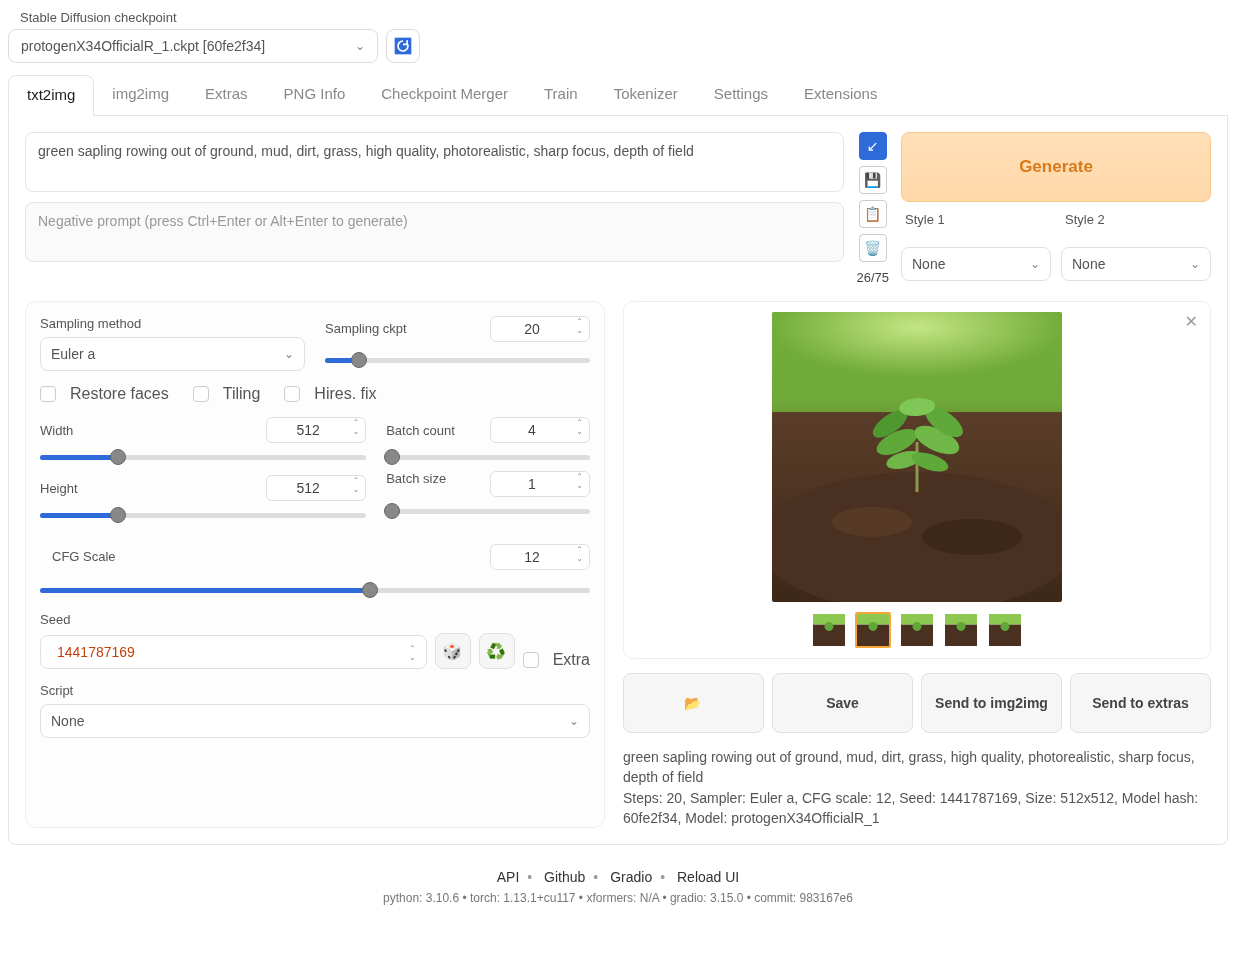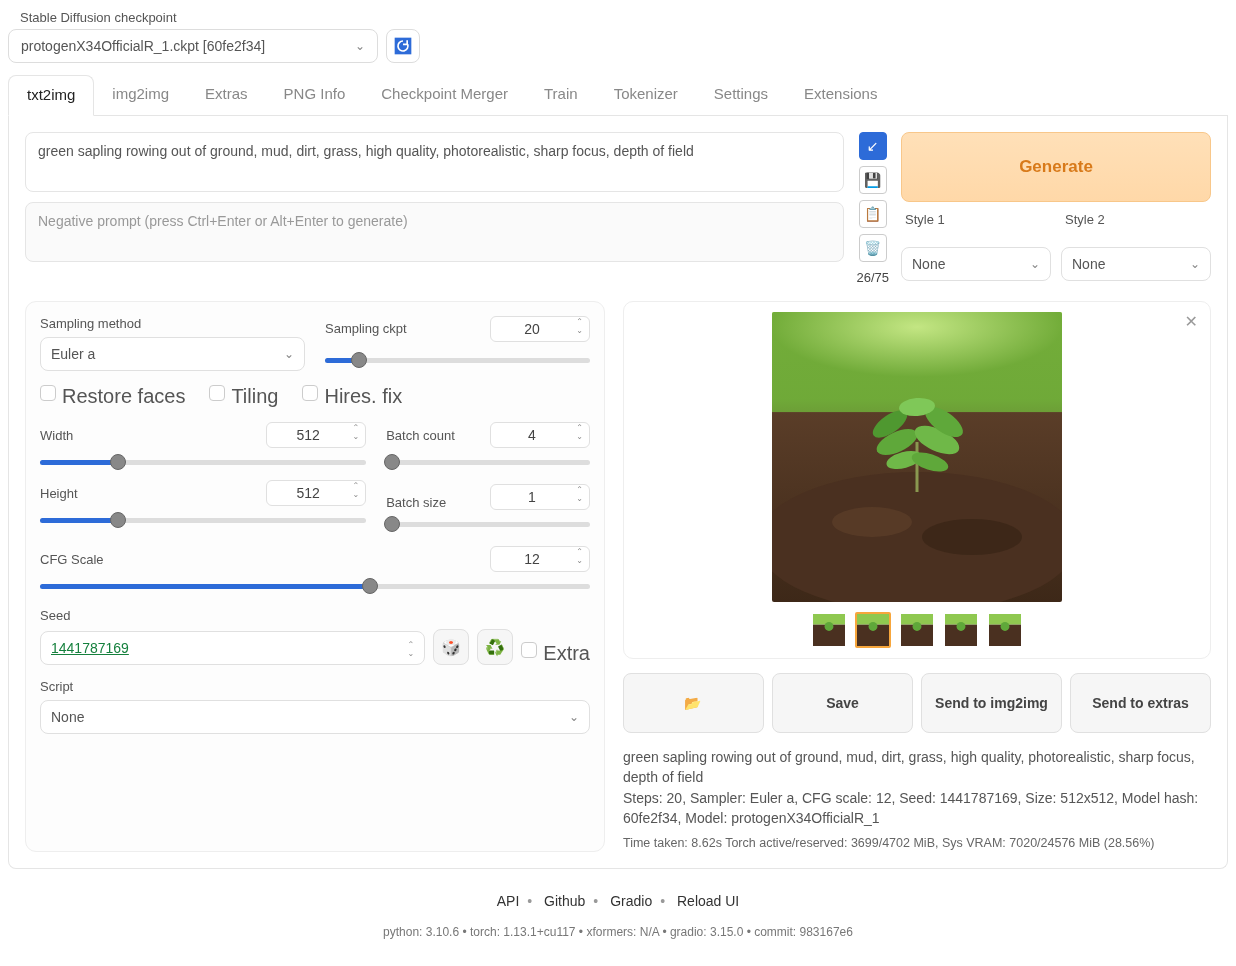--- a/index.html
+++ b/index.html
@@ -35,41 +35,41 @@
 .row { display: flex; gap: 20px; margin-bottom: 14px; }
 .field { flex: 1; }
 .field-label { font-size: 13px; color: #555; margin-bottom: 6px; }
 .numbox { border: 1px solid #e0e0e0; border-radius: 6px; padding: 4px 24px 4px 8px; text-align: center; font-size: 14px; color: #444; position: relative; width: 100px; background: #fff; }
 .numbox::after { content: "⌃\A⌄"; white-space: pre; position: absolute; right: 6px; top: 0; font-size: 8px; line-height: 9px; color: #888; }
 .slider { flex: 1; position: relative; height: 16px; }
 .track { position: absolute; top: 6px; left: 0; right: 0; height: 5px; background: #ddd; border-radius: 3px; }
 .fill { position: absolute; top: 6px; left: 0; height: 5px; background: #2d6bd8; border-radius: 3px; }
 .thumb { position: absolute; top: 0; width: 16px; height: 16px; background: #888; border: 1px solid #666; border-radius: 50%; margin-left: -8px; }
 .checkbox-row { display: flex; gap: 24px; margin-bottom: 14px; }
-.check { display: flex; gap: 6px; font-size: 20px; color: #555; }
+.check { display: flex; align-items: center; gap: 14px; font-size: 16px; color: #555; }
 .checkbox { width: 16px; height: 16px; border: 1px solid #ccc; border-radius: 4px; background: #fff; }
 .seed-row { display: flex; gap: 8px; align-items: flex-end; }
-.seed-input { flex: 1; border: 1px solid #e0e0e0; border-radius: 8px; padding: 8px 10px; color: #15803d; font-size: 14px; position: relative; background: #fff; text-decoration: underline; }
+.seed-input { flex: 1; border: 1px solid #e0e0e0; border-radius: 8px; padding: 8px 16px; color: #c2410c; font-size: 14px; position: relative; background: #fff; }
 .seed-input::after { content: "⌃\A⌄"; white-space: pre; position: absolute; right: 10px; top: 8px; font-size: 8px; line-height: 9px; color: #888; }
 .small-btn { width: 36px; height: 36px; border: 1px solid #e0e0e0; border-radius: 8px; background: #f6f6f6; display: flex; align-items: center; justify-content: center; font-size: 16px; }
 .right-panel { flex: 1; }
 .gallery { border: 1px solid #eee; border-radius: 10px; padding: 10px; position: relative; background: #fff; }
 .close-x { position: absolute; top: 10px; right: 12px; color: #999; font-size: 16px; cursor: pointer; }
 .main-img { width: 290px; height: 290px; margin: 0 auto; display: block; border-radius: 2px; }
 .thumbs { display: flex; gap: 8px; justify-content: center; margin-top: 10px; }
 .thumb-img { width: 36px; height: 36px; border-radius: 2px; border: 2px solid transparent; }
 .thumb-img.sel { border-color: #f7a63c; }
 .action-row { display: flex; gap: 8px; margin-top: 14px; }
 .action-btn { flex: 1; border: 1px solid #e0e0e0; border-radius: 8px; background: #f6f6f6; padding: 10px 6px; font-size: 14px; font-weight: 600; color: #444; text-align: center; display: flex; align-items: center; justify-content: center; min-height: 60px; }
 .info-box { margin-top: 14px; font-size: 14px; color: #555; line-height: 1.45; }
 .info-box .stats { font-size: 12.5px; color: #666; margin-top: 6px; }
 .footer { text-align: center; margin-top: 24px; font-size: 14px; color: #555; }
 .footer a { color: #333; }
 .footer .dot { margin: 0 8px; color: #999; }
-.footer .small { font-size: 12px; color: #777; margin-top: 16px; }
+.footer .small { font-size: 12px; color: #777; margin-top: 6px; }
 .plant-svg { display: block; }
 </style>
 </head>
 <body>
 
 <div>
   <div class="top-label">Stable Diffusion checkpoint</div>
   <div class="top-row">
     <div class="checkpoint-select">
       <span>protogenX34OfficialR_1.ckpt [60fe2f34]</span>
@@ -201,35 +201,35 @@
         <div class="field">
           <div style="display:flex;justify-content:space-between;align-items:center;margin-bottom:6px">
             <div class="field-label" style="margin:0">Batch count</div>
             <div class="numbox">4</div>
           </div>
           <div class="slider">
               <div class="track"></div>
               <div class="fill" style="width:3%"></div>
               <div class="thumb" style="left:3%"></div>
             </div>
-          <div style="display:flex;justify-content:space-between;align-items:flex-end;margin:14px 0 6px">
+          <div style="display:flex;justify-content:space-between;align-items:flex-start;margin:6px 0 6px">
             <div class="field-label" style="margin:0">Batch size</div>
             <div class="numbox">1</div>
           </div>
           <div class="slider">
               <div class="track"></div>
               <div class="fill" style="width:3%"></div>
               <div class="thumb" style="left:3%"></div>
             </div>
         </div>
       </div>
 
       <div class="field" style="margin-bottom:14px">
         <div style="display:flex;justify-content:space-between;align-items:center;margin-bottom:6px">
-          <div class="field-label" style="margin:0">CFG Scale</div>
+          <div class="field-label" style="margin:12px">CFG Scale</div>
           <div class="numbox">12</div>
         </div>
         <div class="slider">
             <div class="track"></div>
             <div class="fill" style="width:60%"></div>
             <div class="thumb" style="left:60%"></div>
           </div>
       </div>
 
       <div class="field-label">Seed</div>
@@ -318,21 +318,20 @@
             <span>📂</span>
           </div>
         <div class="action-btn">Save</div>
         <div class="action-btn">Send to img2img</div>
         <div class="action-btn">Send to extras</div>
       </div>
 
       <div class="info-box">
         <div>green sapling rowing out of ground, mud, dirt, grass, high quality, photorealistic, sharp focus, depth of field</div>
         <div>Steps: 20, Sampler: Euler a, CFG scale: 12, Seed: 1441787169, Size: 512x512, Model hash: 60fe2f34, Model: protogenX34OfficialR_1</div>
-        <div class="stats">Time taken: 8.62s  Torch active/reserved: 3699/4702 MiB, Sys VRAM: 7020/24576 MiB (28.56%)</div>
       </div>
     </div>
   </div>
 </div>
 
 <div class="footer">
   <div>
     <a>API</a><span class="dot">•</span>
     <a>Github</a><span class="dot">•</span>
     <a>Gradio</a><span class="dot">•</span>

